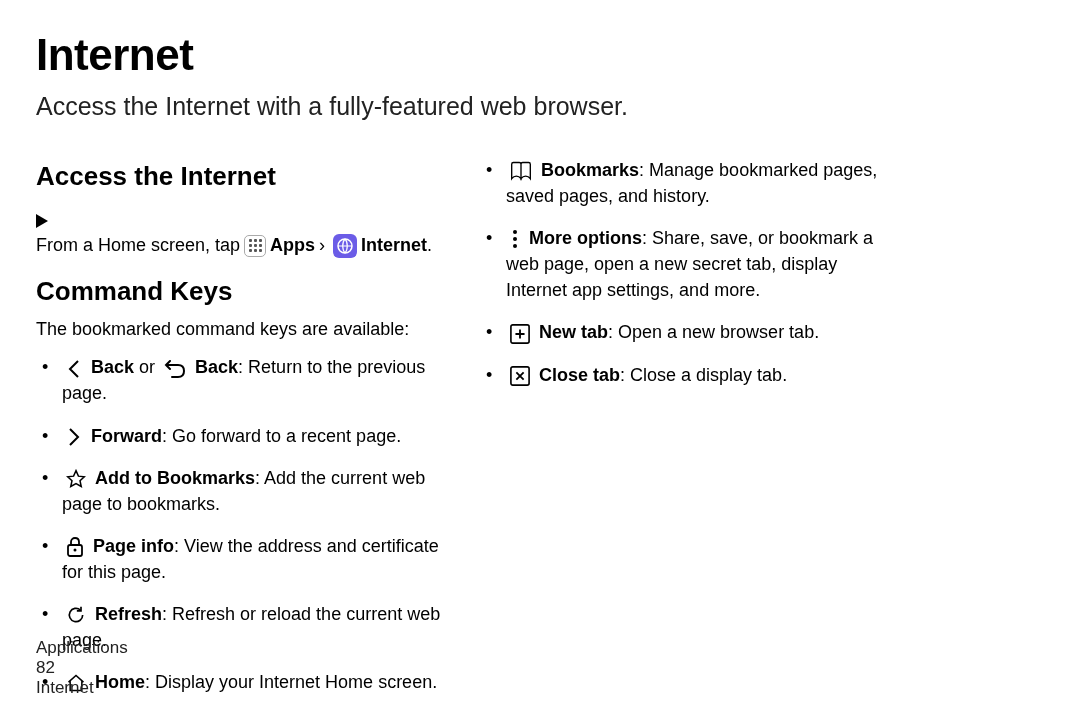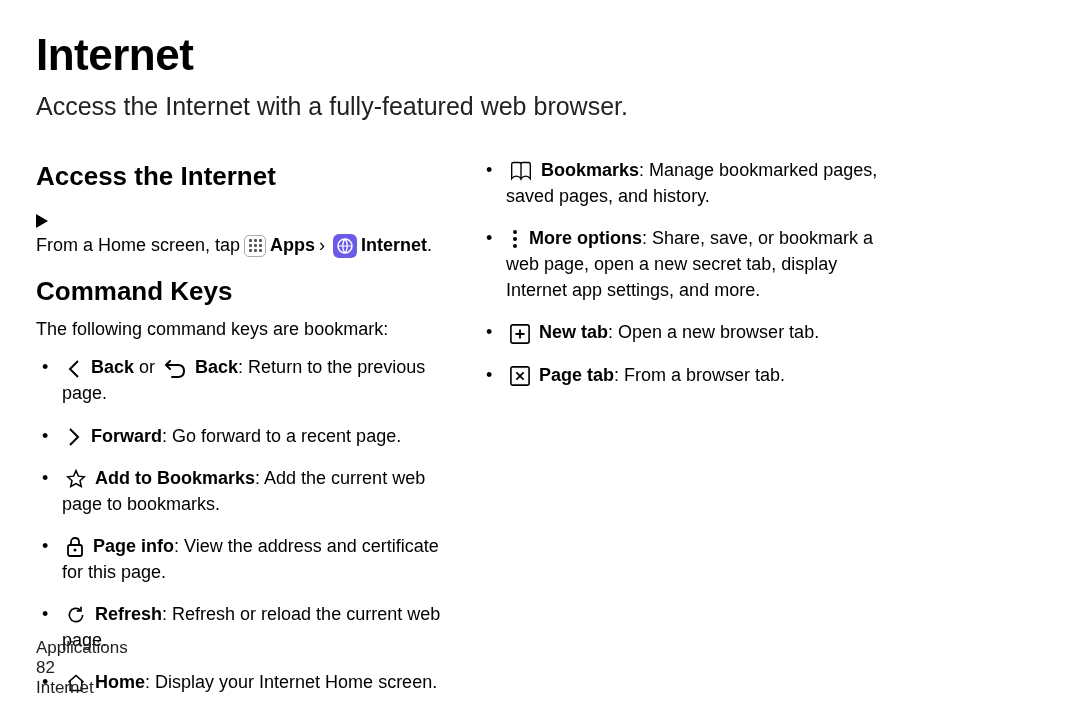--- a/index.html
+++ b/index.html
@@ -68,21 +68,21 @@
               <circle cx="12" cy="12" r="7" fill="none" stroke="#fff" stroke-width="1.5"></circle>
               <path d="M12 5 C9 8 9 16 12 19 M12 5 C15 8 15 16 12 19 M5 12 L19 12" fill="none" stroke="#fff" stroke-width="1.2"></path>
             </svg>
           </span>
           <span class="b text-fragment">Internet</span>
           <span class="text-fragment">.</span>
         </span>
       </div>
 
       <h2>Command Keys</h2>
-      <div class="intro">The following command keys are bookmark:</div>
+      <div class="intro">The bookmarked command keys are available:</div>
 
       <ul class="items">
         <li>
           <span class="iconbox">
             <svg width="16" height="20" viewBox="0 0 16 20">
                 <path d="M12 2 L4 10 L12 18" fill="none" stroke="#000" stroke-width="2"></path>
               </svg>
           </span>
           <span class="b">Back</span><span> or </span>
           <span class="iconbox">
@@ -175,21 +175,21 @@
           <span class="b">New tab</span><span>: Open a new browser tab.</span>
         </li>
 
         <li>
           <span class="iconbox">
             <svg width="20" height="20" viewBox="0 0 22 22">
                 <rect x="1" y="1" width="20" height="20" rx="2" fill="none" stroke="#000" stroke-width="1.8"></rect>
                 <path d="M7 7 L15 15 M15 7 L7 15" stroke="#000" stroke-width="2"></path>
               </svg>
           </span>
-          <span class="b">Page tab</span><span>: From a browser tab.</span>
+          <span class="b">Close tab</span><span>: Close a display tab.</span>
         </li>
       </ul>
     </div>
   </div>
 
   <div class="footer">
     <span>Applications</span>
     <span>82</span>
     <span>Internet</span>
   </div>

